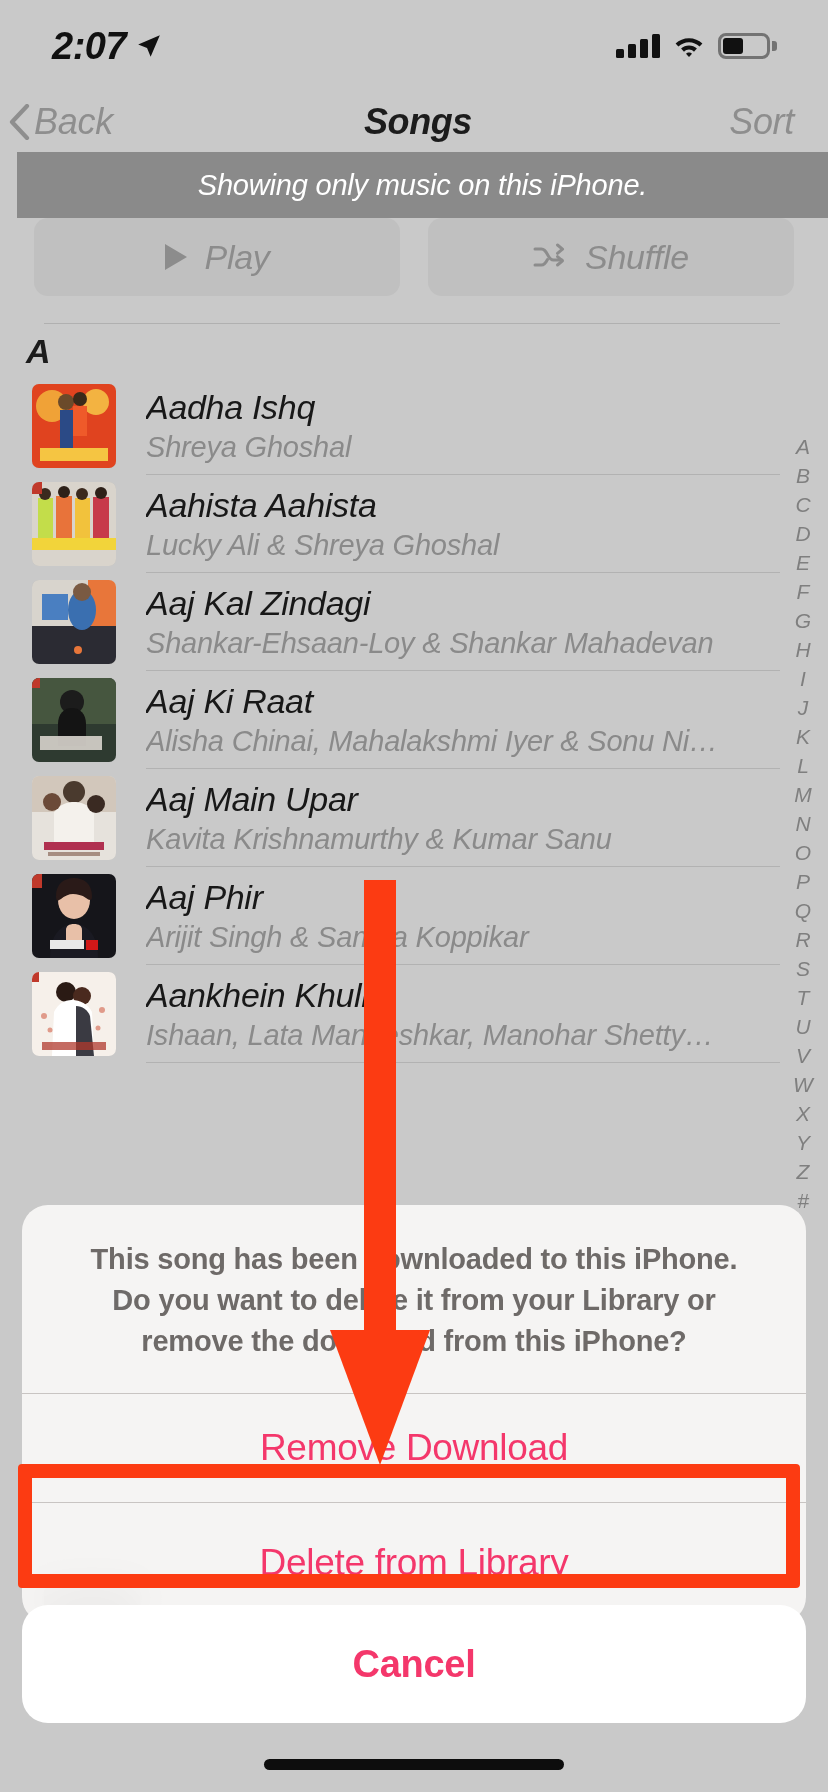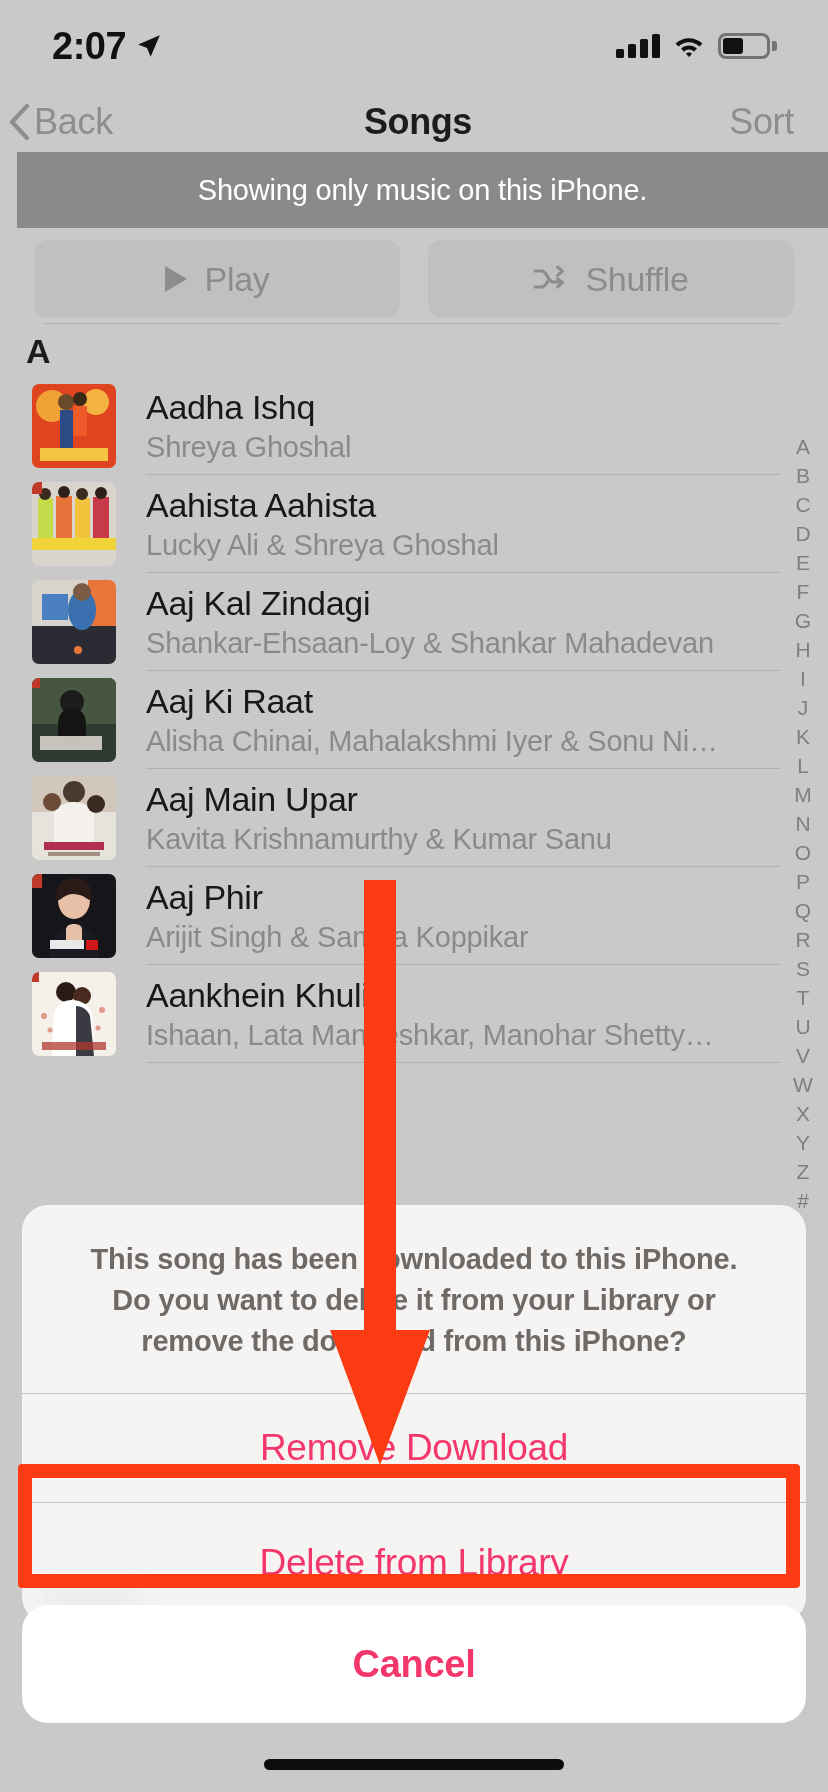--- a/index.html
+++ b/index.html
@@ -10,21 +10,21 @@
     overflow: hidden;
   }
   #screen {
     position: relative;
     width: 828px; height: 1792px;
     background: #c9c9c9;
     overflow: hidden;
   }
 
   
-  #app-layer { position: absolute; inset: 0; }
+  #app-layer { position: absolute; inset: 0; font-style: italic; }
 
   
   #status-bar {
     position: absolute; top: 0; left: 0; right: 0; height: 92px;
     display: flex; align-items: center; justify-content: space-between;
     padding: 0 58px 0 52px;
   }
   #status-left { display: flex; align-items: center; gap: 10px; }
   #status-time { font-size: 38px; font-weight: 700; color: #111; letter-spacing: -0.5px; }
   #loc-arrow { width: 26px; height: 26px; }
@@ -64,29 +64,29 @@
     width: 100%; text-align: center;
     font-size: 36px; font-weight: 700; color: #1c1c1c; letter-spacing: -0.4px; padding-left: 8px;
   }
   #sort-button {
     position: absolute; right: 34px;
     font-size: 36px; color: #8e8e8e; letter-spacing: -0.3px;
   }
 
   
   #banner {
-    position: absolute; top: 152px; left: 17px; right: 0; height: 76px;
+    position: absolute; top: 152px; left: 17px; right: 0; height: 66px;
     background: #8a8a8a;
     display: flex; align-items: center; justify-content: center;
   }
   #banner-text { color: #fff; font-size: 29px; letter-spacing: -0.2px; }
 
   
   #action-row {
-    position: absolute; top: 240px; left: 34px; right: 34px; height: 78px;
+    position: absolute; top: 218px; left: 34px; right: 34px; height: 78px;
     display: flex; gap: 28px;
   }
   .action-btn {
     flex: 1; background: #c0c0c0; border-radius: 14px;
     display: flex; align-items: center; justify-content: center; gap: 18px;
   }
   .action-btn .label { font-size: 34px; color: #8c8c8c; letter-spacing: -0.3px; }
   .play-tri {
     width: 0; height: 0;
     border-left: 22px solid #8c8c8c;

